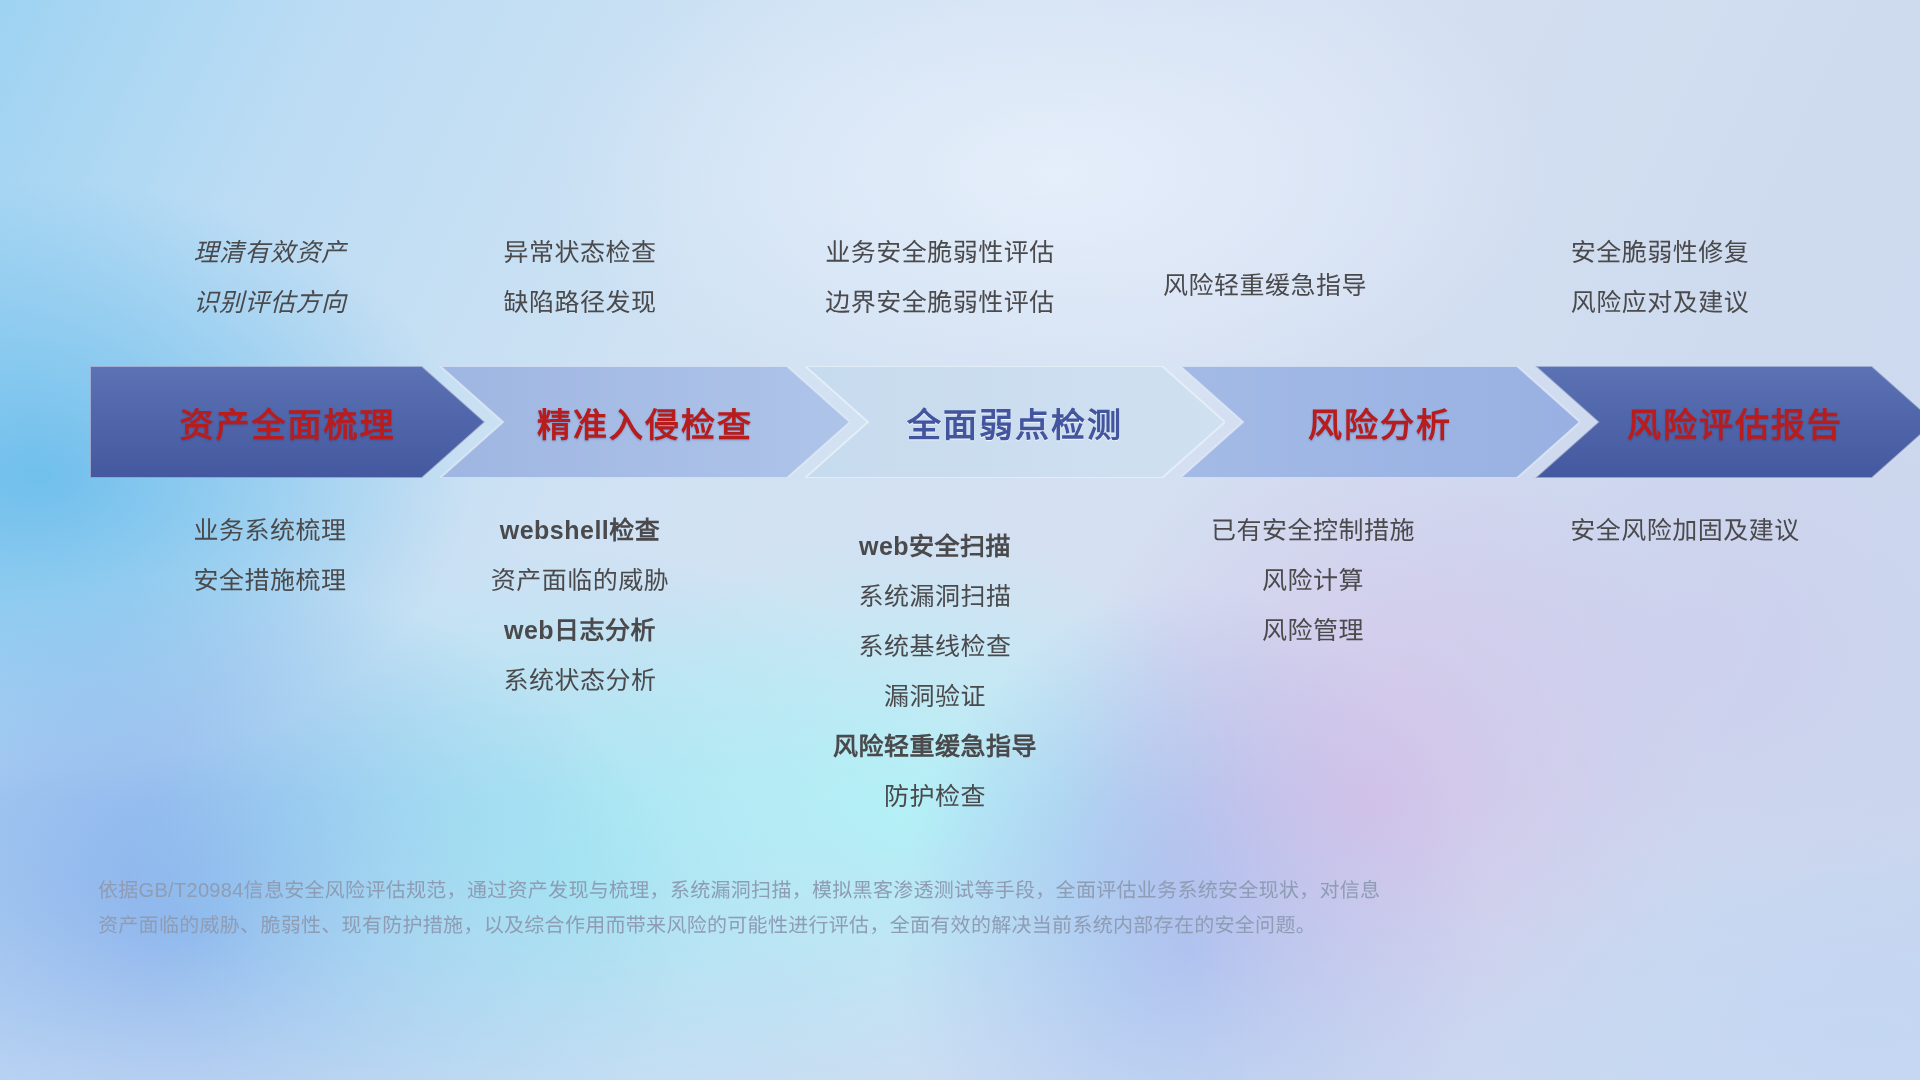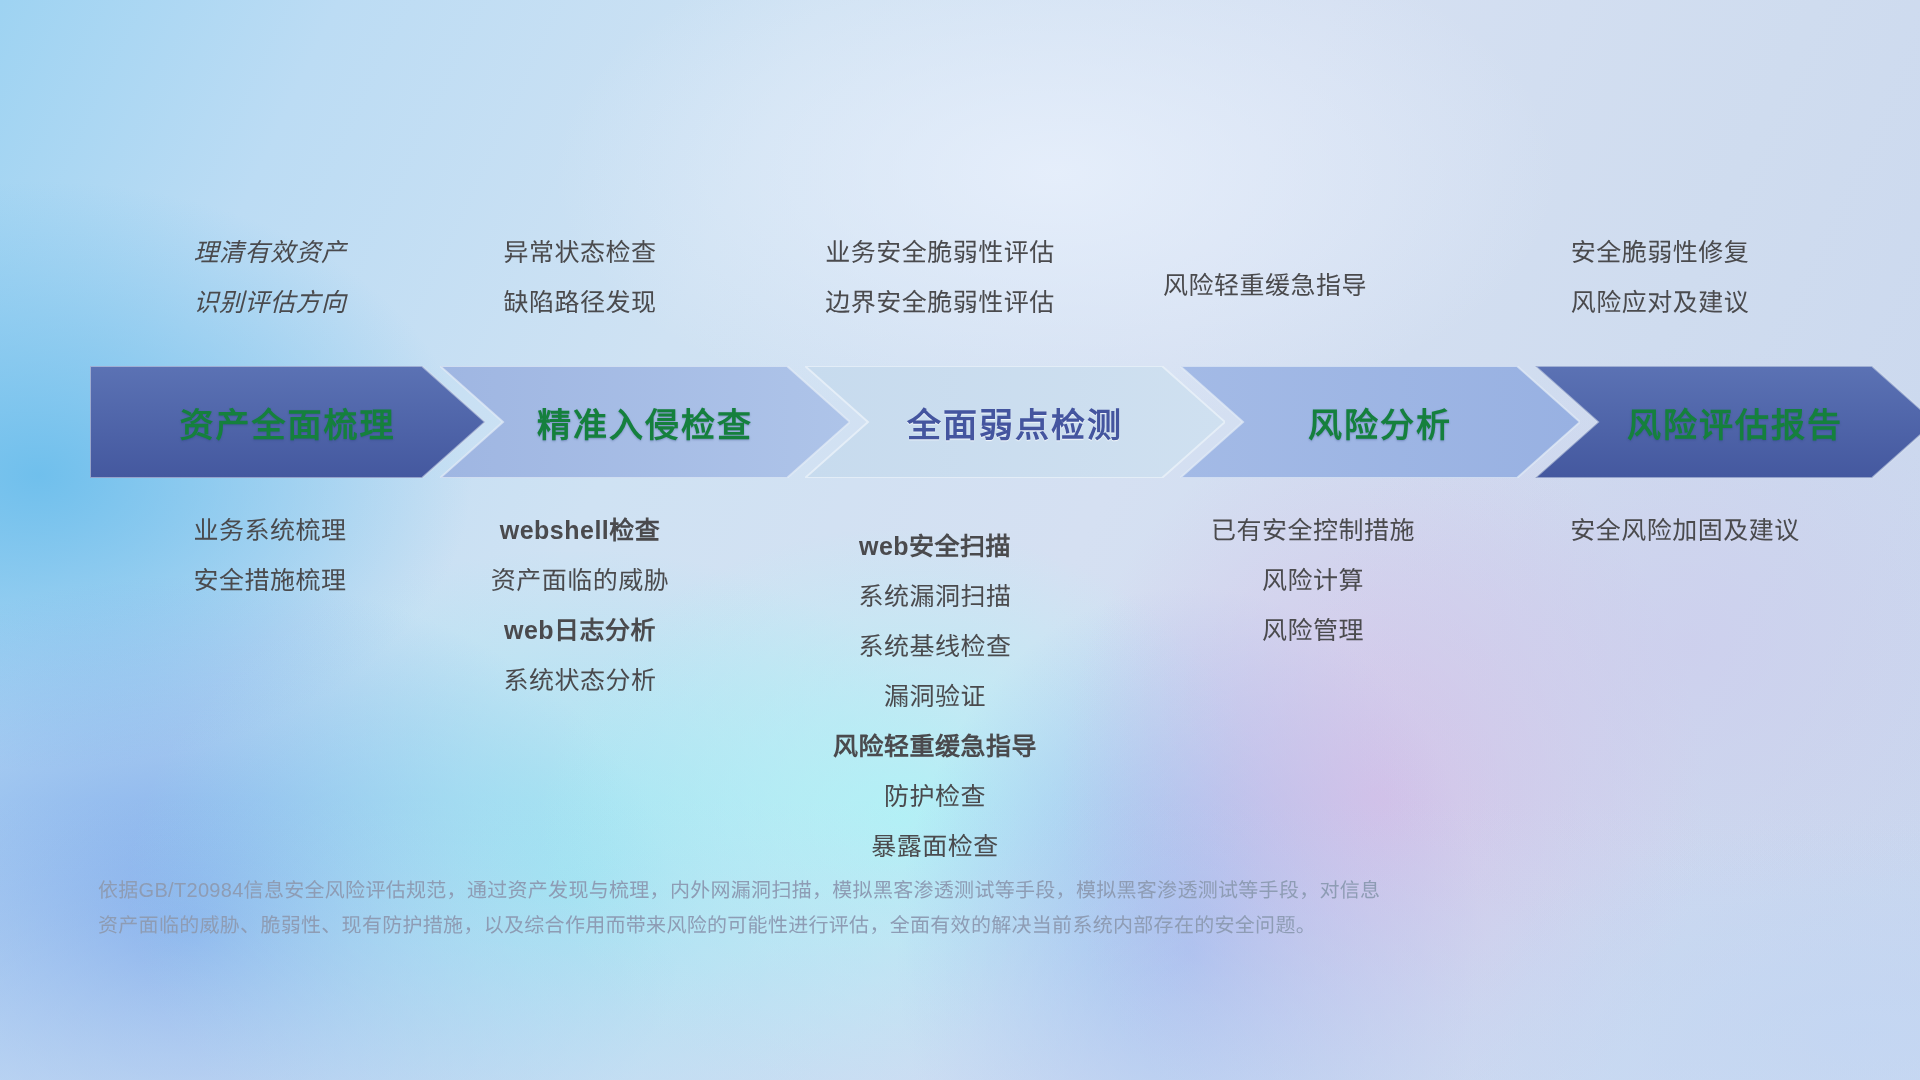--- a/index.html
+++ b/index.html
@@ -78,21 +78,21 @@
     position:absolute; inset:0;
   }
   .chev .label{
     position:relative;
     font-size:34px;
     font-weight:bold;
     letter-spacing:2px;
     white-space:nowrap;
     z-index:3;
   }
-  .lbl-light{ color:#15803d; text-shadow:0 1px 2px rgba(40,60,120,.35); }
+  .lbl-light{ color:#b91c1c; text-shadow:0 1px 2px rgba(40,60,120,.35); }
   .lbl-dark { color:#44559f; text-shadow:0 1px 1px rgba(255,255,255,.75); }
 
   
   #note{
     position:absolute;
     left:98px; top:873px;
     width:1560px;
     color:#8e9cb4;
     font-size:20px;
     line-height:35px;
@@ -230,31 +230,30 @@
     <span class="ln">系统状态分析</span>
   </div>
 
   <div class="col-text" style="left:705px; top:521px; width:460px;">
     <span class="ln bold-latin">web安全扫描</span>
     <span class="ln">系统漏洞扫描</span>
     <span class="ln">系统基线检查</span>
     <span class="ln">漏洞验证</span>
     <span class="ln bold-latin">风险轻重缓急指导</span>
     <span class="ln">防护检查</span>
-    <span class="ln">暴露面检查</span>
   </div>
 
   <div class="col-text" style="left:1083px; top:505px; width:460px;">
     <span class="ln">已有安全控制措施</span>
     <span class="ln">风险计算</span>
     <span class="ln">风险管理</span>
   </div>
 
   <div class="col-text" style="left:1335px; top:505px; width:700px;">
     <span class="ln">安全风险加固及建议</span>
   </div>
 
   <div id="note">
-    <span class="ln">依据GB/T20984信息安全风险评估规范，通过资产发现与梳理，内外网漏洞扫描，模拟黑客渗透测试等手段，模拟黑客渗透测试等手段，对信息</span>
+    <span class="ln">依据GB/T20984信息安全风险评估规范，通过资产发现与梳理，系统漏洞扫描，模拟黑客渗透测试等手段，全面评估业务系统安全现状，对信息</span>
     <span class="ln">资产面临的威胁、脆弱性、现有防护措施，以及综合作用而带来风险的可能性进行评估，全面有效的解决当前系统内部存在的安全问题。</span>
   </div>
 
 </div>
 
 </body></html>

